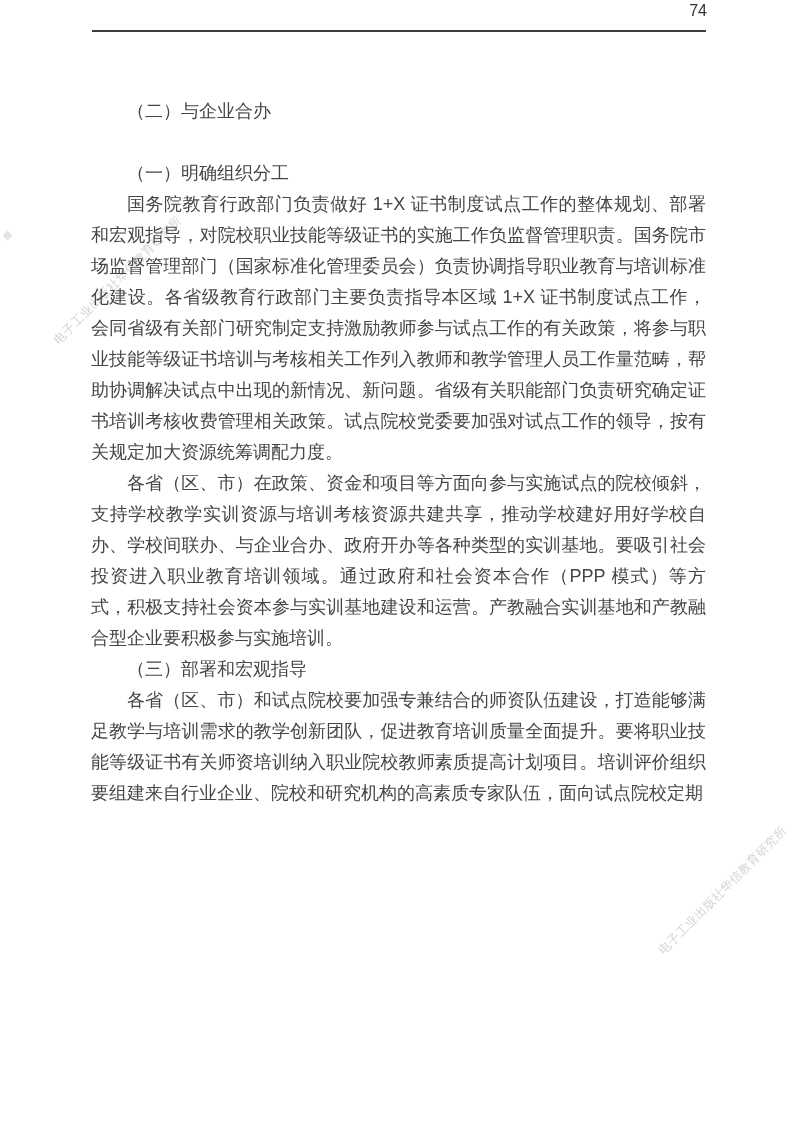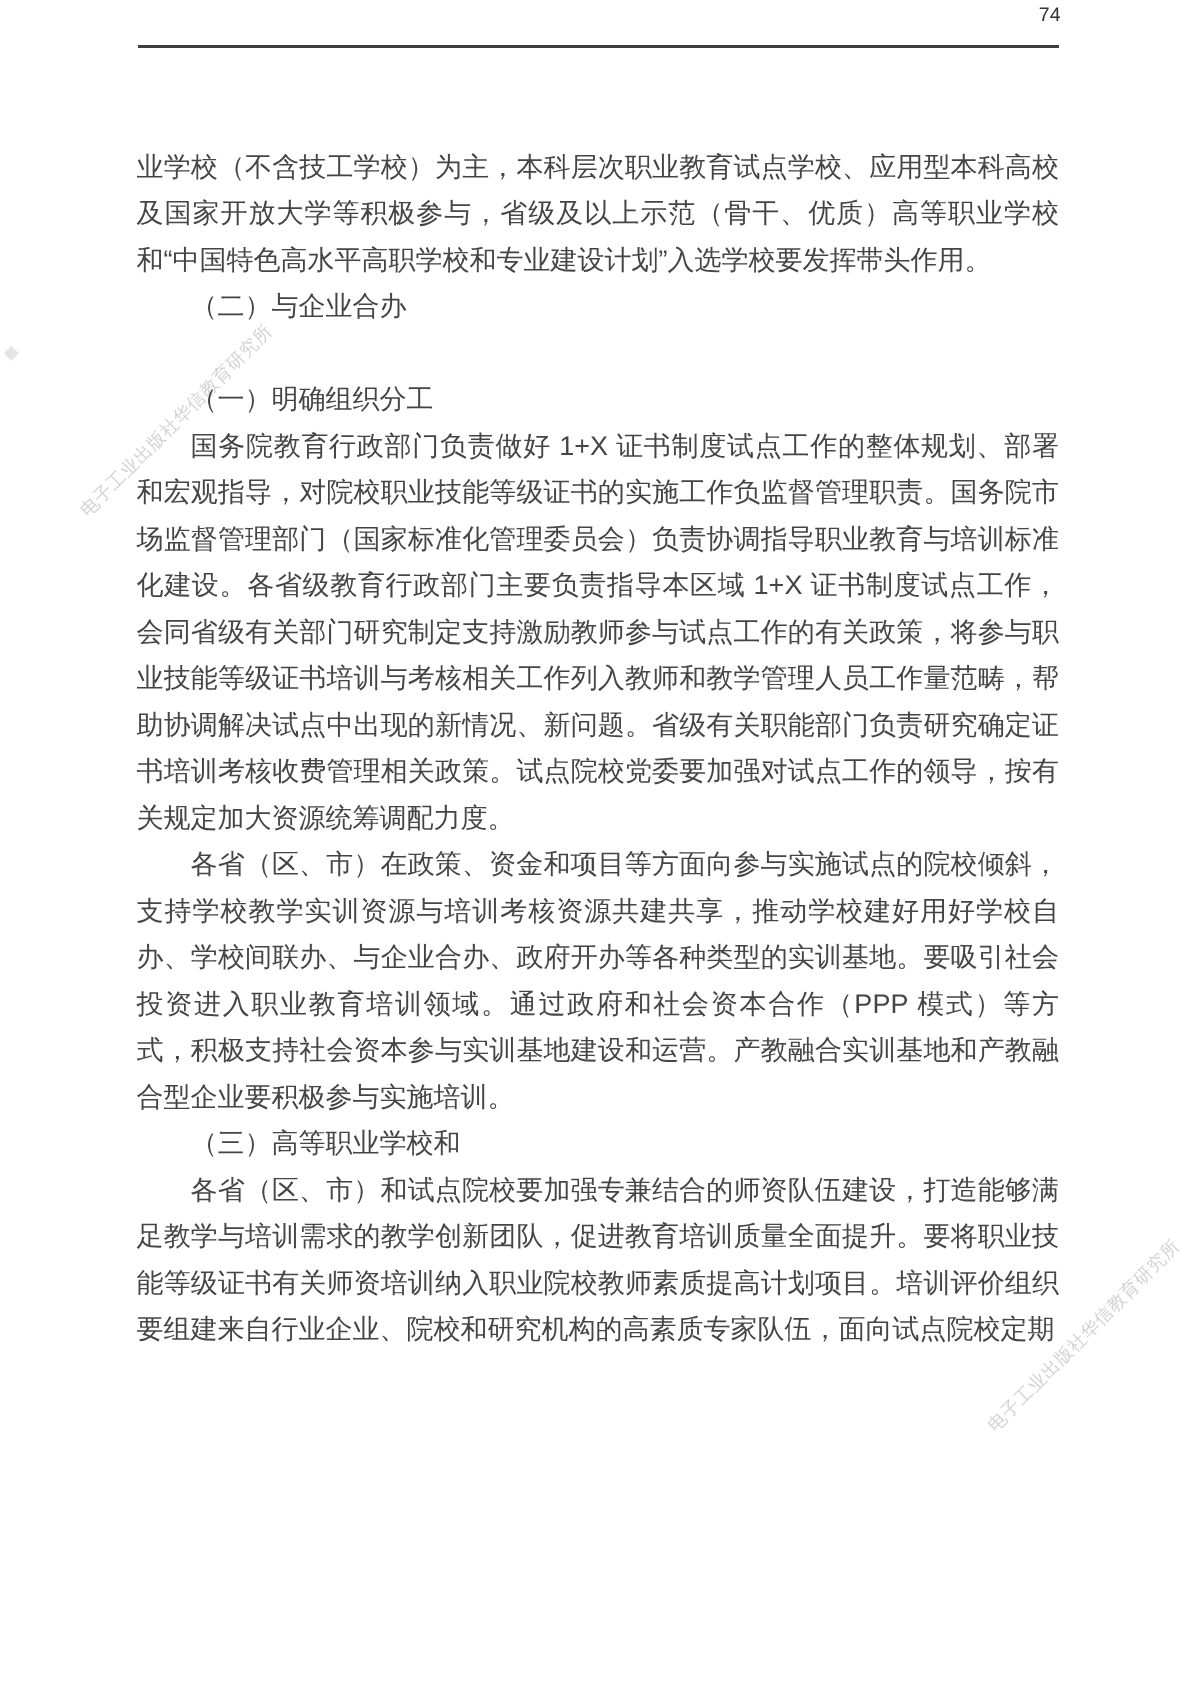--- a/index.html
+++ b/index.html
@@ -14,21 +14,21 @@
     overflow: hidden;
     font-family: "Liberation Sans", "DejaVu Sans", sans-serif;
   }
 
   .page-number {
     position: absolute;
     top: 2px;
     left: 0;
     width: 707px;
     text-align: right;
-    font-size: 13px;
+    font-size: 16px;
     color: #333333;
   }
 
   .header-rule {
     position: absolute;
     top: 30px;
     left: 92px;
     width: 614px;
     height: 2px;
     background: #3d3d3d;
@@ -89,20 +89,19 @@
 
 <div class="header-rule"></div>
 
 <div class="watermark wm-left">电子工业出版社华信教育研究所</div>
 
 <div class="watermark wm-right">电子工业出版社华信教育研究所</div>
 
 <div class="wm-speck"></div>
 
 <div class="content">
-  <p class="no-indent">业学校（不含技工学校）为主，本科层次职业教育试点学校、应用型本科高校及国家开放大学等积极参与，省级及以上示范（骨干、优质）高等职业学校和“中国特色高水平高职学校和专业建设计划”入选学校要发挥带头作用。</p>
   <p>（二）与企业合办</p>
   <p class="gap-before">（一）明确组织分工</p>
   <p>国务院教育行政部门负责做好 1+X 证书制度试点工作的整体规划、部署和宏观指导，对院校职业技能等级证书的实施工作负监督管理职责。国务院市场监督管理部门（国家标准化管理委员会）负责协调指导职业教育与培训标准化建设。各省级教育行政部门主要负责指导本区域 1+X 证书制度试点工作，会同省级有关部门研究制定支持激励教师参与试点工作的有关政策，将参与职业技能等级证书培训与考核相关工作列入教师和教学管理人员工作量范畴，帮助协调解决试点中出现的新情况、新问题。省级有关职能部门负责研究确定证书培训考核收费管理相关政策。试点院校党委要加强对试点工作的领导，按有关规定加大资源统筹调配力度。</p>
   <p>各省（区、市）在政策、资金和项目等方面向参与实施试点的院校倾斜，支持学校教学实训资源与培训考核资源共建共享，推动学校建好用好学校自办、学校间联办、与企业合办、政府开办等各种类型的实训基地。要吸引社会投资进入职业教育培训领域。通过政府和社会资本合作（PPP 模式）等方式，积极支持社会资本参与实训基地建设和运营。产教融合实训基地和产教融合型企业要积极参与实施培训。</p>
-  <p>（三）高等职业学校和</p>
+  <p>（三）部署和宏观指导</p>
   <p>各省（区、市）和试点院校要加强专兼结合的师资队伍建设，打造能够满足教学与培训需求的教学创新团队，促进教育培训质量全面提升。要将职业技能等级证书有关师资培训纳入职业院校教师素质提高计划项目。培训评价组织要组建来自行业企业、院校和研究机构的高素质专家队伍，面向试点院校定期</p>
 </div>
 
 </body></html>

